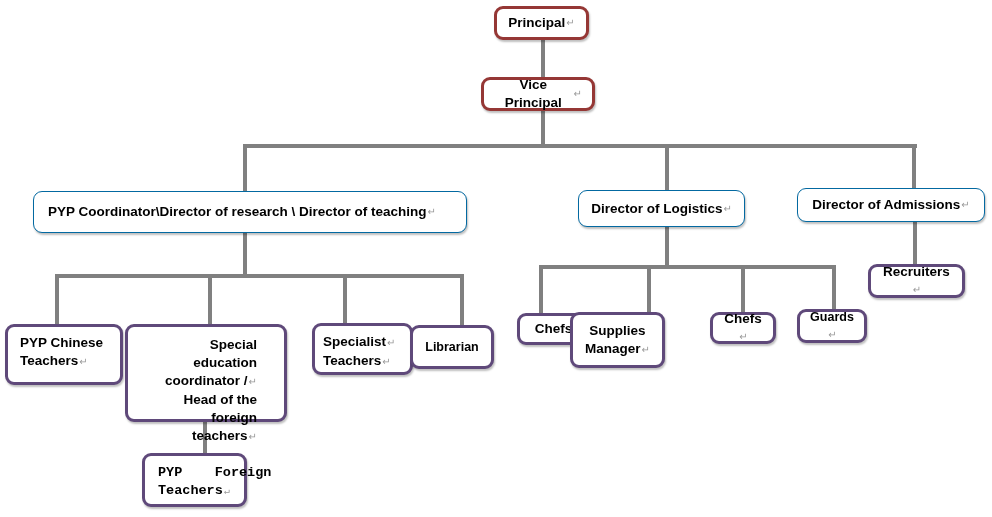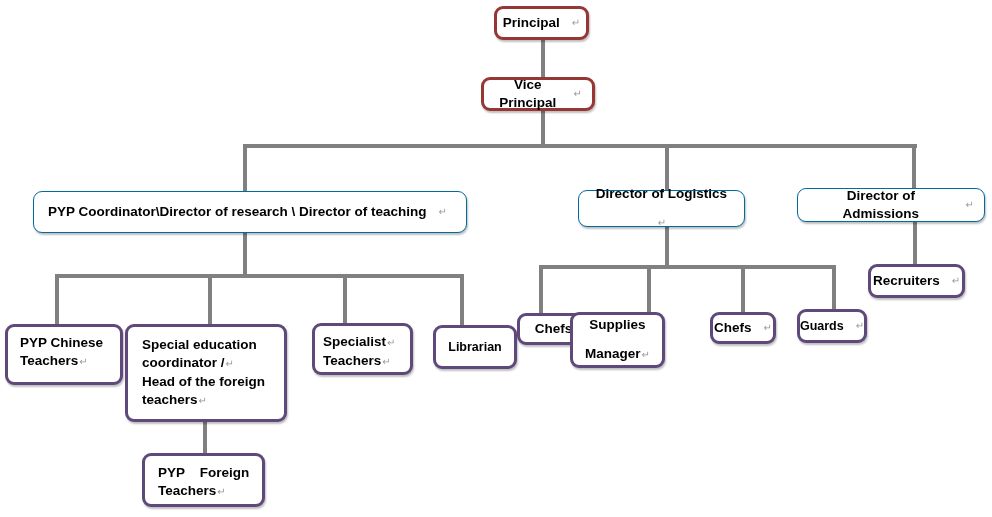--- a/index.html
+++ b/index.html
@@ -1,24 +1,24 @@
 <!DOCTYPE html>
 <html><head>
 <meta charset="utf-8">
 <style>
   html, body { margin:0; padding:0; background:#ffffff; }
   body { width:992px; height:517px; position:relative; overflow:hidden;
          font-family:"Liberation Sans", sans-serif; }
   .line { position:absolute; background:#808080; }
   .box { position:absolute; box-sizing:border-box; background:#fff;
          border-radius:9px; font-weight:bold; font-size:13.5px; color:#000;
-         line-height:18px; padding:0 10px; box-shadow:1px 2px 2px rgba(0,0,0,0.25);gap:11px; }
+         line-height:18px; padding:0 10px; box-shadow:1px 2px 2px rgba(0,0,0,0.25); }
   .red { border:3px solid #953735; }
   .green { border:1px solid #0369a1; }
-  .purple { border:3px solid #5f497a; }
+  .purple { border:3px solid #5f497a;flex-direction:column; }
   .center { display:flex; align-items:center; justify-content:center; text-align:center; }
   .left { display:flex; align-items:center; }
   .pm { color:#999; font-weight:normal; font-size:10px; margin-left:1px; }
 </style>
 </head>
 <body>
 
 <div class="line" style="left:541px;top:38px;width:4px;height:42px;"></div>
 <div class="line" style="left:541px;top:110px;width:4px;height:36px;"></div>
 <div class="line" style="left:243px;top:144px;width:674px;height:4px;"></div>
@@ -49,47 +49,47 @@
 </div>
 <div class="box red center" style="left:481px;top:77px;width:114px;height:34px;">
   <span>Vice Principal</span>
     <span class="pm">↵</span>
 </div>
 
 <div class="box green left" style="left:33px;top:191px;width:434px;height:42px;padding-left:14px;">
   <span>PYP Coordinator\Director of research \ Director of teaching</span>
     <span class="pm">↵</span>
 </div>
-<div class="box green center" style="left:578px;top:190px;width:167px;height:37px;flex-direction:column;">
+<div class="box green center" style="left:578px;top:190px;width:167px;height:37px;">
   <span>Director of Logistics</span>
     <span class="pm">↵</span>
 </div>
 <div class="box green center" style="left:797px;top:188px;width:188px;height:34px;">
   <span>Director of Admissions</span>
     <span class="pm">↵</span>
 </div>
 
 <div class="box purple" style="left:5px;top:324px;width:118px;height:61px;padding:7px 12px;">
   <div>PYP Chinese</div>
   <div><span>Teachers</span><span class="pm">↵</span></div>
 </div>
-<div class="box purple" style="left:125px;top:324px;width:162px;height:98px;padding:9px 14px;">
+<div class="box purple" style="left:125px;top:324px;width:162px;height:98px;padding:9px 27px;text-align:right;">
   <div>Special education</div>
   <div><span>coordinator /</span><span class="pm">↵</span></div>
   <div>Head of the foreign</div>
   <div><span>teachers</span><span class="pm">↵</span></div>
 </div>
 <div class="box purple" style="left:296px;top:323px;width:101px;height:52px;padding:7px 8px;margin-left:16px;">
   <div><span>Specialist</span><span class="pm">↵</span></div>
   <div><span>Teachers</span><span class="pm">↵</span></div>
 </div>
-<div class="box purple center" style="left:410px;top:325px;width:84px;height:44px;font-size:12.5px;margin-left:23px;">
+<div class="box purple center" style="left:410px;top:325px;width:84px;height:44px;font-size:12.5px;">
   <span>Librarian</span>
 </div>
-<div class="box purple" style="left:142px;top:453px;width:123px;height:54px;padding:8px 13px;">
+<div class="box purple" style="left:142px;top:453px;width:105px;height:54px;padding:8px 13px;font-family:Liberation Mono, monospace;">
   <div style="white-space:pre;">PYP    Foreign</div>
   <div><span>Teachers</span><span class="pm">↵</span></div>
 </div>
 
 <div class="box purple center" style="left:517px;top:313px;width:73px;height:32px;">
   <span>Chefs</span>
 </div>
 <div class="box purple center" style="left:570px;top:312px;width:95px;height:56px;flex-direction:column;">
   <div>Supplies</div>
   <div><span>Manager</span><span class="pm">↵</span></div>

